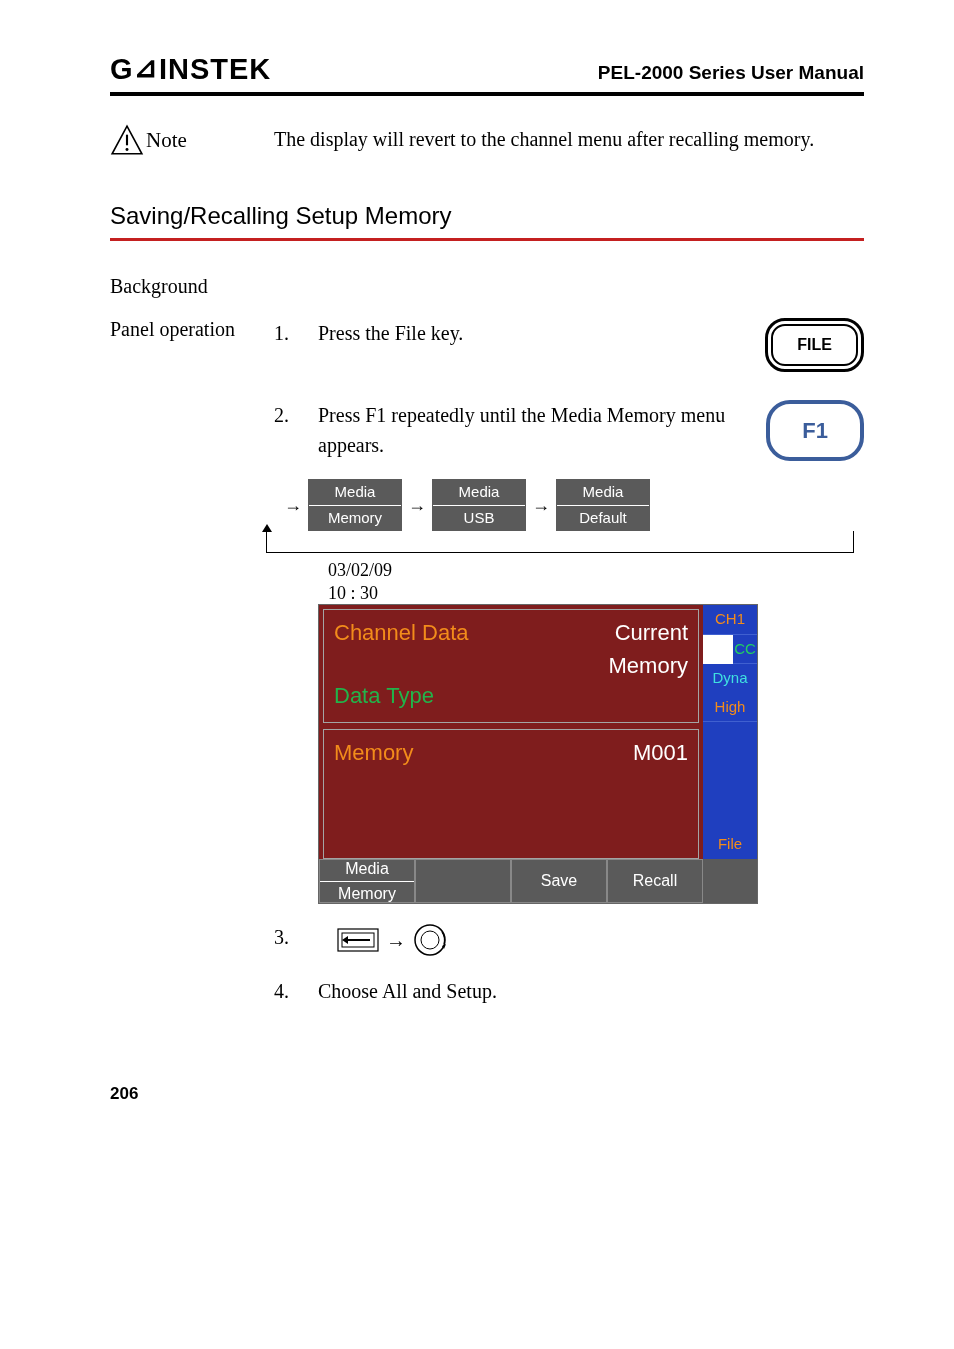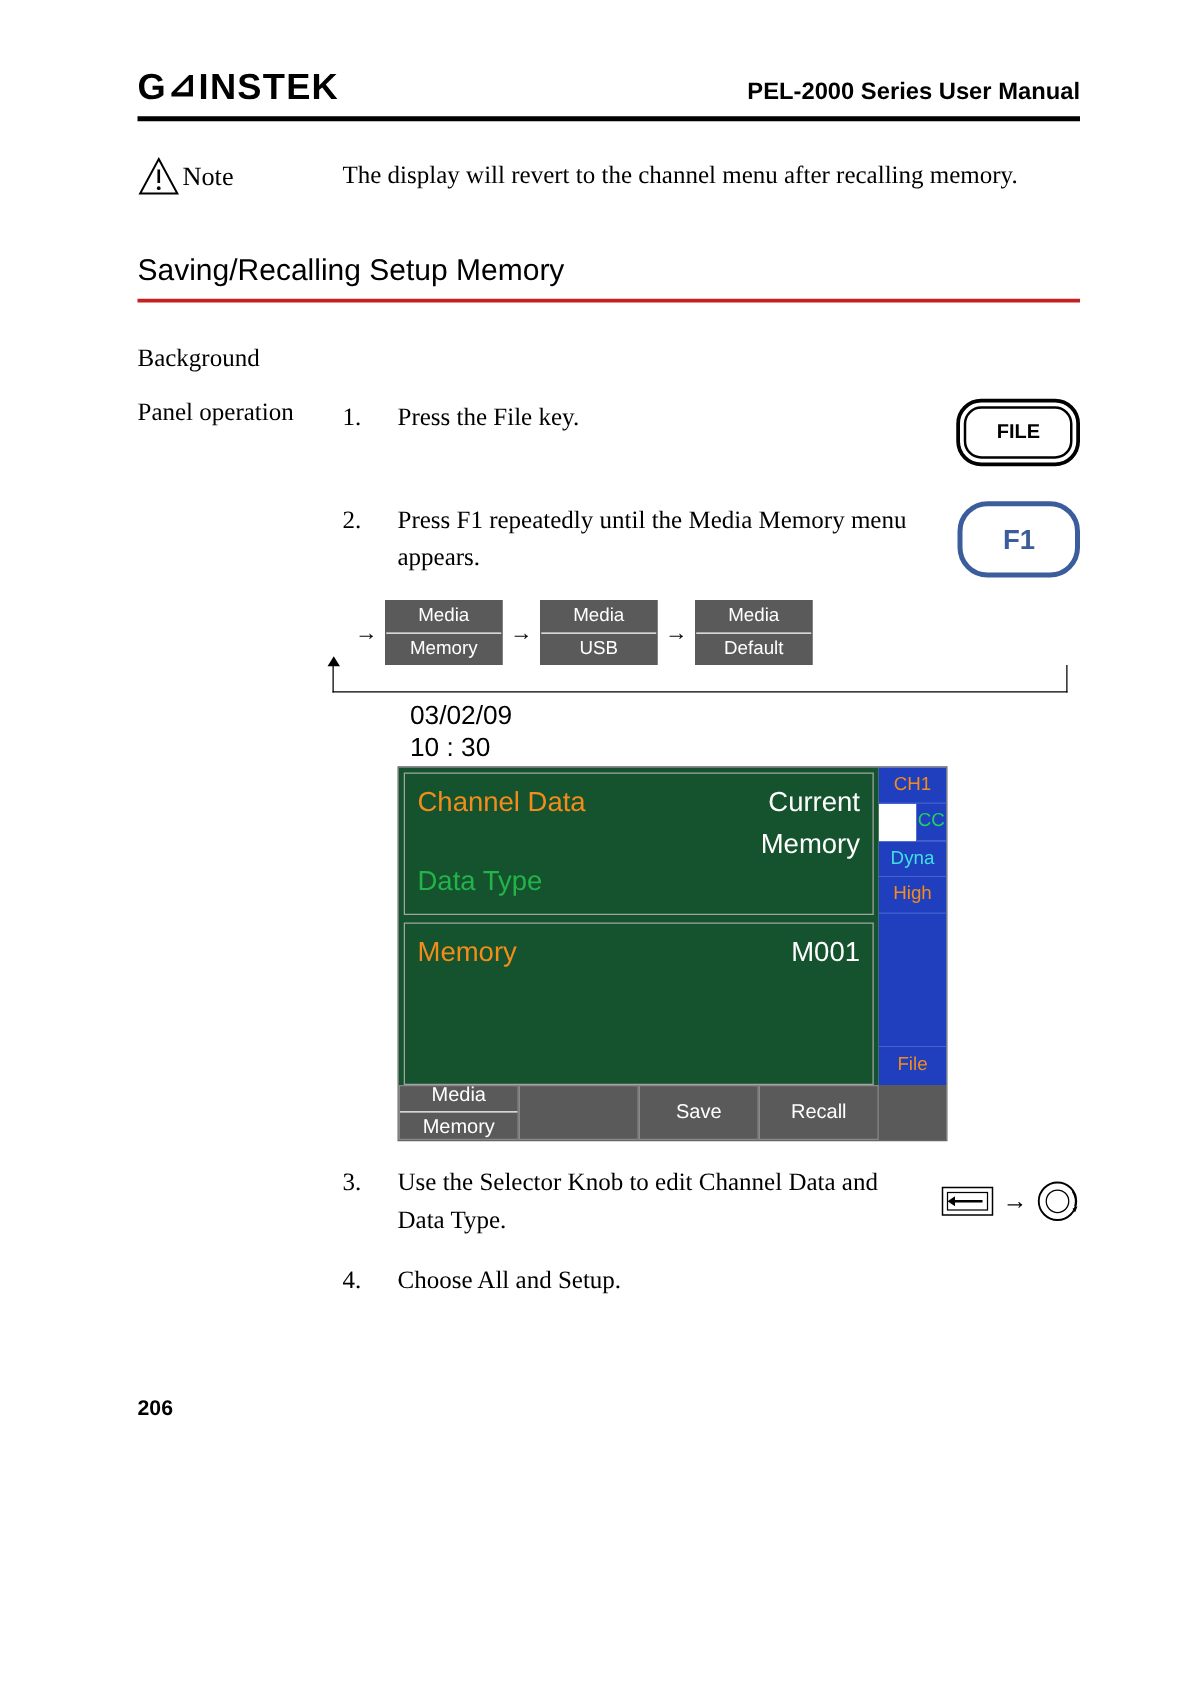--- a/index.html
+++ b/index.html
@@ -170,37 +170,37 @@
       left: -5px;
       top: -7px;
       border-left: 5px solid transparent;
       border-right: 5px solid transparent;
       border-bottom: 8px solid #000;
     }
     .screen-wrap {
       margin: 26px 0 18px 44px;
     }
     .datetime {
-      font-family: Liberation Sans, sans-serif;
-      font-size: 21px;
+      font-family: Liberation Serif, serif;
+      font-size: 18px;
       margin-left: 10px;
       line-height: 1.25;
     }
     .screen {
       display: flex;
       width: 440px;
       border: 1px solid #666;
     }
     .screen-main {
       flex: 1;
       display: flex;
       flex-direction: column;
     }
     .screen-panel {
-      background: #14532d;
+      background: #7f1d1d;
       flex: 1;
       padding: 4px 4px 0 4px;
     }
     .screen-box {
       border: 1.5px solid #a4a4a4;
       padding: 6px 10px 10px 10px;
       margin-bottom: 6px;
     }
     .screen-box:last-child { margin-bottom: 0; }
     .screen-line {
@@ -380,21 +380,20 @@
           <div class="side-cell side-orange">High</div>
           <div class="side-spacer"></div>
           <div class="side-file">File</div>
           <div class="side-bottom"></div>
         </div>
       </div>
     </div>
 
     <div class="step-row">
       <div class="step-num">3.</div>
-      <div class="step-text">Use the Selector Knob to edit Channel Data and Data Type.</div>
       <div class="step-right-icon selector-icon-wrap">
         <svg width="44" height="34">
           <rect x="2" y="6" width="40" height="22" fill="none" stroke="#000" stroke-width="1.2"></rect>
           <rect x="6" y="10" width="32" height="14" fill="none" stroke="#000" stroke-width="1"></rect>
           <line x1="34" y1="17" x2="12" y2="17" stroke="#000" stroke-width="2"></line>
           <polygon points="12,13 12,21 6,17" fill="#000"></polygon>
         </svg>
         <span>→</span>
         <svg width="36" height="36">
           <circle cx="18" cy="18" r="15" fill="none" stroke="#000" stroke-width="1.5"></circle>

